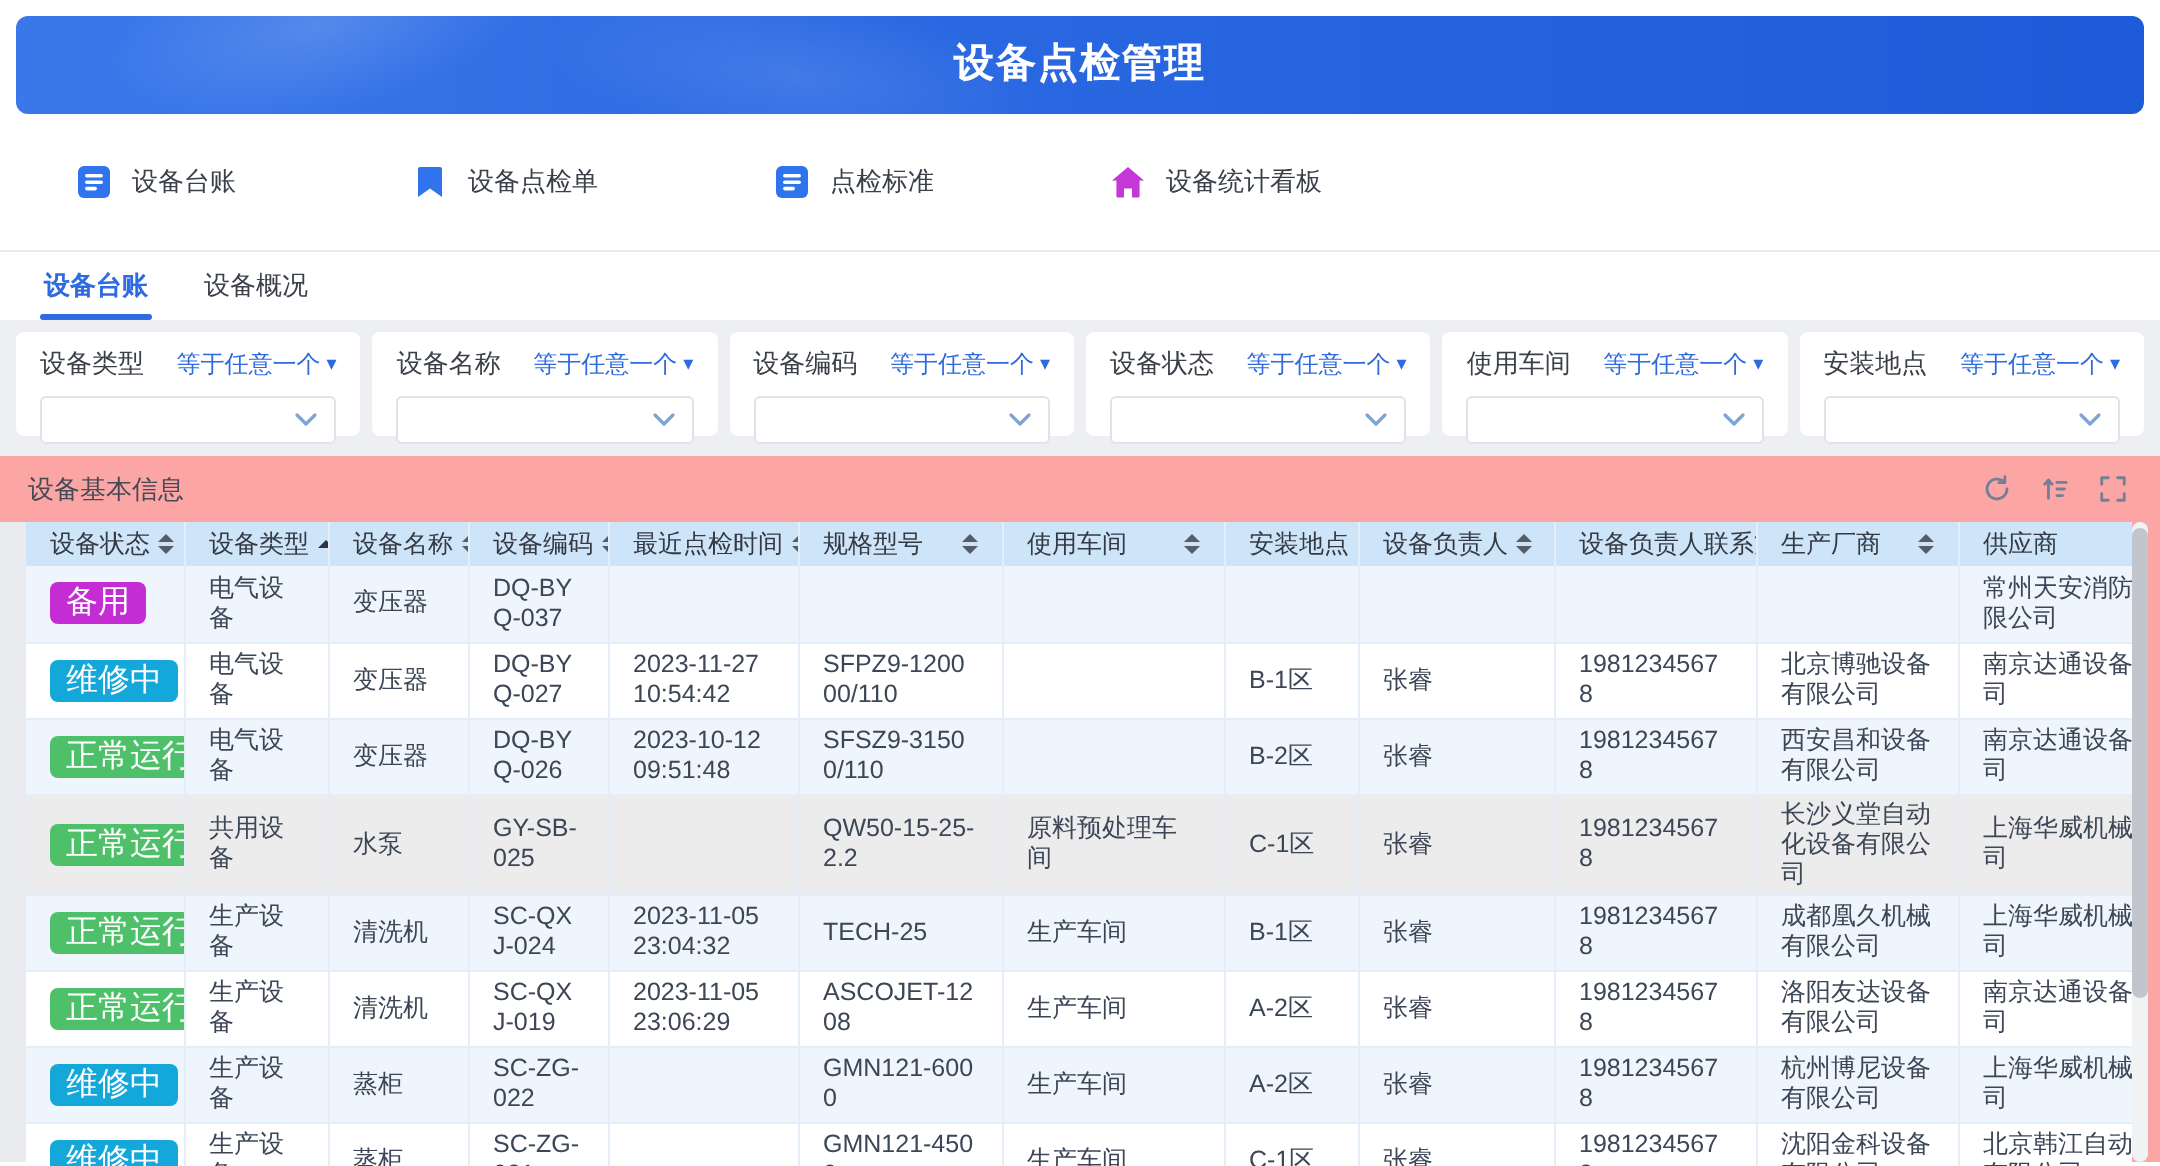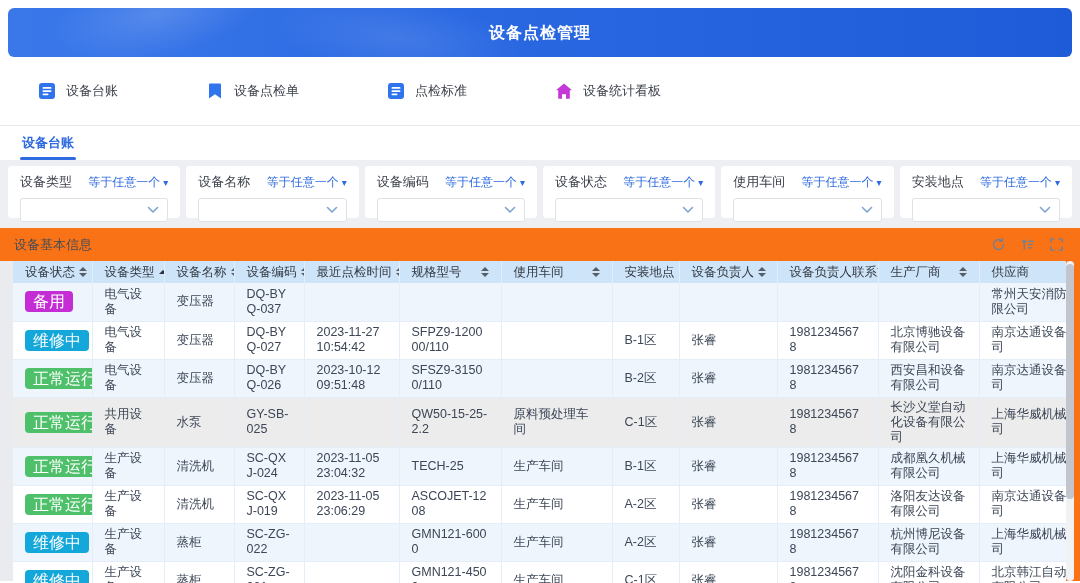--- a/index.html
+++ b/index.html
@@ -6,21 +6,21 @@
   html,body { width:1080px; height:583px; overflow:hidden; background:#fff;
     font-family:"Liberation Sans","DejaVu Sans",sans-serif; color:#3c4656; }
 
   
   .banner { position:relative; margin:8px 8px 0 8px; height:49px; border-radius:6px;
     background:linear-gradient(90deg,#3a78ea 0%,#2a68e2 45%,#1d5bd8 100%); overflow:hidden; }
   .banner::before { content:""; position:absolute; left:40px; top:-40px; width:220px; height:90px;
     background:radial-gradient(ellipse at center, rgba(255,255,255,.16) 0%, rgba(255,255,255,0) 70%); border-radius:50%; transform:rotate(-12deg); }
   .banner::after { content:""; position:absolute; left:260px; top:-10px; width:260px; height:80px;
     background:radial-gradient(ellipse at center, rgba(255,255,255,.10) 0%, rgba(255,255,255,0) 70%); border-radius:50%; transform:rotate(8deg); }
-  .banner h1 { position:relative; z-index:2; text-align:center; line-height:49px; font-size:16px;
+  .banner h1 { position:relative; z-index:2; text-align:center; line-height:49px; font-size:20px;
     font-weight:bold; color:#ffffff; letter-spacing:1px; }
 
   
   .navrow { height:69px; display:flex; align-items:center; padding-left:38px; gap:88px;
     background:#fff; border-bottom:1px solid #e8eaed; }
   .nav-item { display:flex; align-items:center; gap:10px; cursor:pointer; }
   .nav-item .ico { width:18px; height:18px; display:inline-flex; }
   .nav-item .lbl { font-size:13px; color:#3a3f48; }
 
   
@@ -35,21 +35,21 @@
   .filters { background:#edeff3; padding:6px 8px 10px 8px; display:flex; gap:6px; height:68px; }
   .fcard { flex:1; background:#fff; border-radius:4px; padding:7px 12px 8px 12px; }
   .fcard .top { display:flex; justify-content:space-between; align-items:center; }
   .fcard .flabel { font-size:13px; color:#3a3f48; }
   .fcard .op { font-size:12px; color:#2e6ae0; cursor:pointer; display:flex; align-items:center; gap:3px; }
   .fcard .op .caret { font-size:10px; }
   .fselect { margin-top:7px; height:24px; border:1px solid #dfe3e8; border-radius:3px; background:#fff;
     display:flex; align-items:center; justify-content:flex-end; padding-right:8px; cursor:pointer; }
 
   
-  .tsection { position:relative; height:353px; background:#f97316; }
+  .tsection { position:relative; height:353px; background:#fca5a5; }
   .left-gutter { position:absolute; left:0; top:33px; bottom:0; width:13px; background:#e9ebee; }
   .trow-title { height:33px; display:flex; align-items:center; justify-content:space-between;
     padding:0 16px 0 14px; }
   .trow-title .ttl { font-size:13px; color:#454b55; }
   .tools { display:flex; gap:14px; }
   .tools .tico { width:15px; height:15px; display:inline-flex; cursor:pointer; }
 
   .twrap { margin-left:13px; width:1053px; overflow:hidden; }
   table { border-collapse:collapse; table-layout:fixed; width:1106px; }
   th, td { border-right:1px solid #e3eef8; font-weight:normal; text-align:left;
@@ -121,20 +121,21 @@
       <svg viewBox="0 0 18 18" width="18" height="18">
           <path d="M9 1.5 L17 8.2 h-2.2 V16 a0.8 0.8 0 0 1-0.8 0.8 H11 v-4.6 H7 v4.6 H4 a0.8 0.8 0 0 1-0.8-0.8 V8.2 H1 Z" fill="#c438d8"></path>
         </svg>
     </span>
     <span class="lbl">设备统计看板</span>
   </div>
 </div>
 
 <div class="tabsrow">
   <div class="tab active">设备台账</div>
+  <div class="tab">设备概况</div>
 </div>
 
 <div class="filters">
   <div class="fcard">
     <div class="top">
       <span class="flabel">设备类型</span>
       <span class="op">
           <span>等于任意一个</span>
           <span class="caret">▾</span>
         </span>

